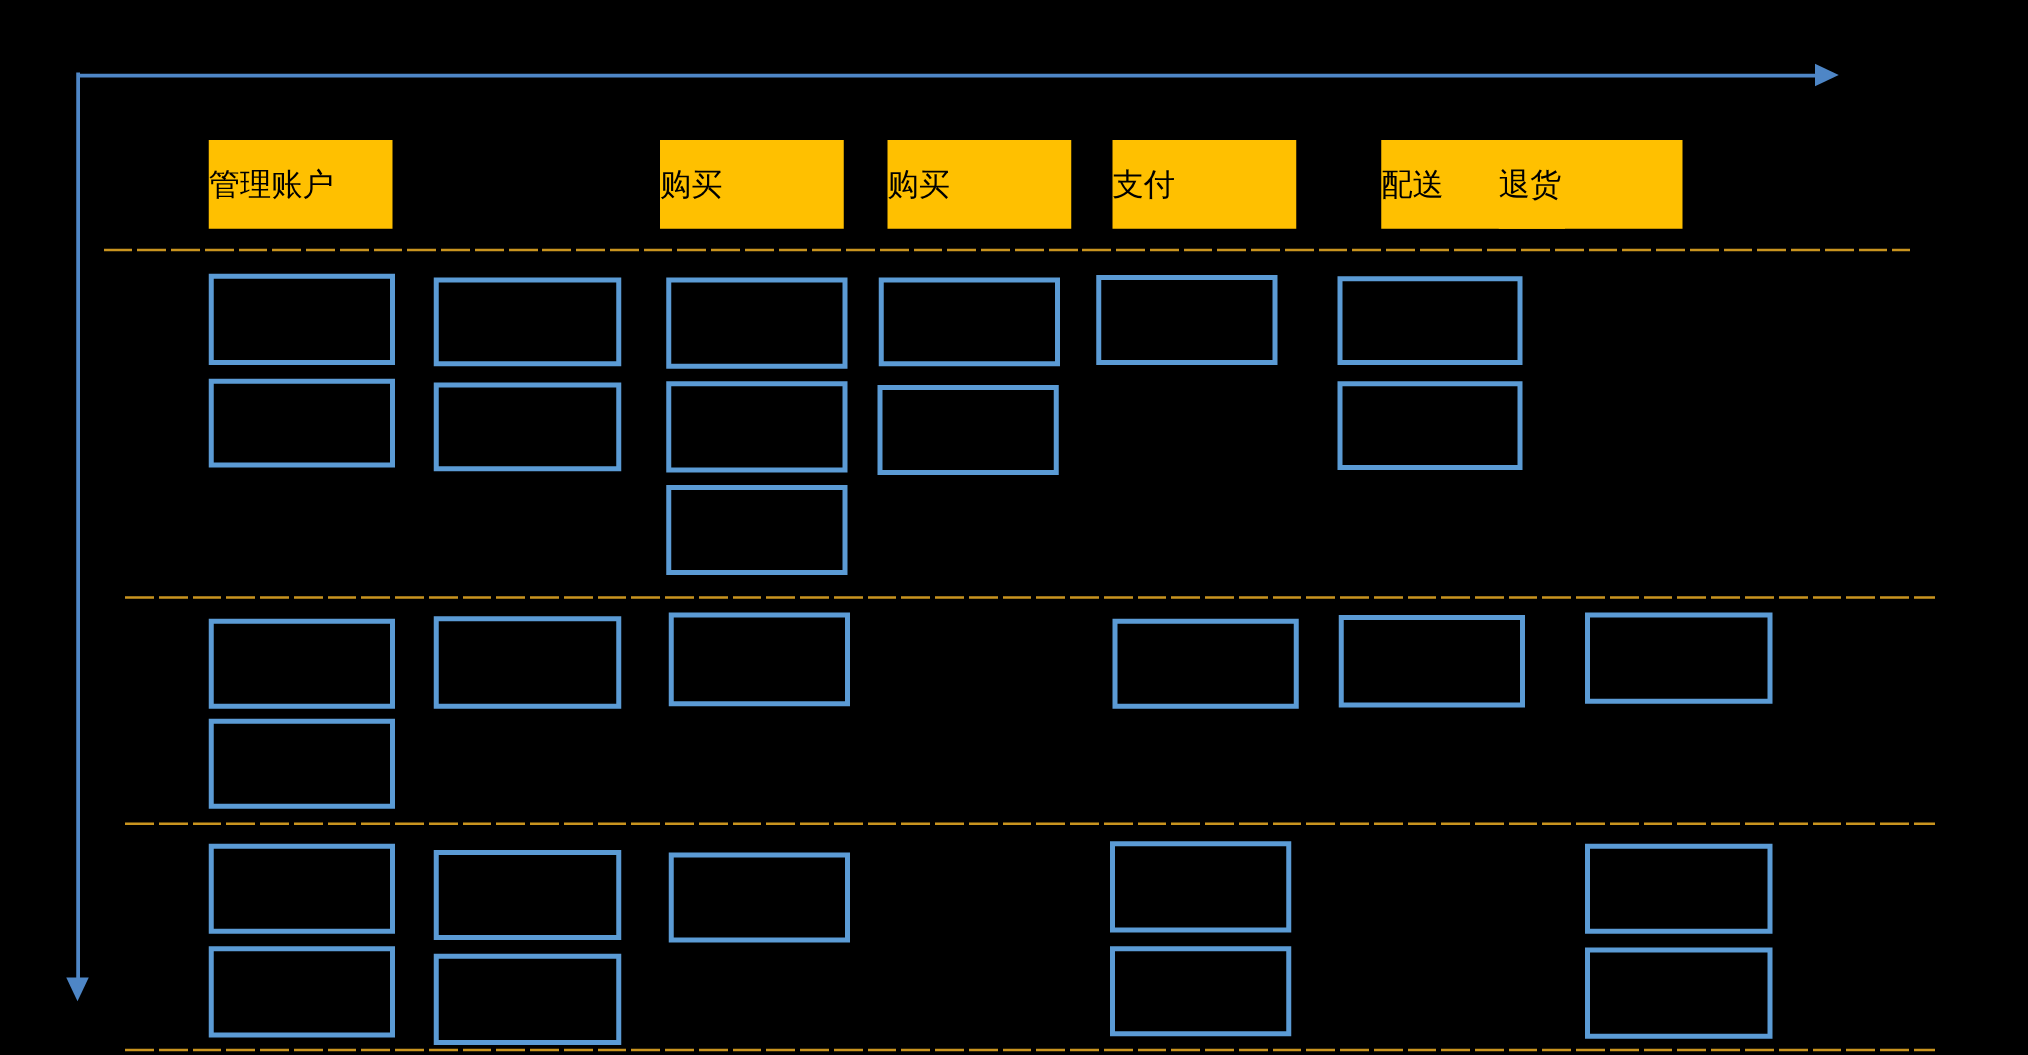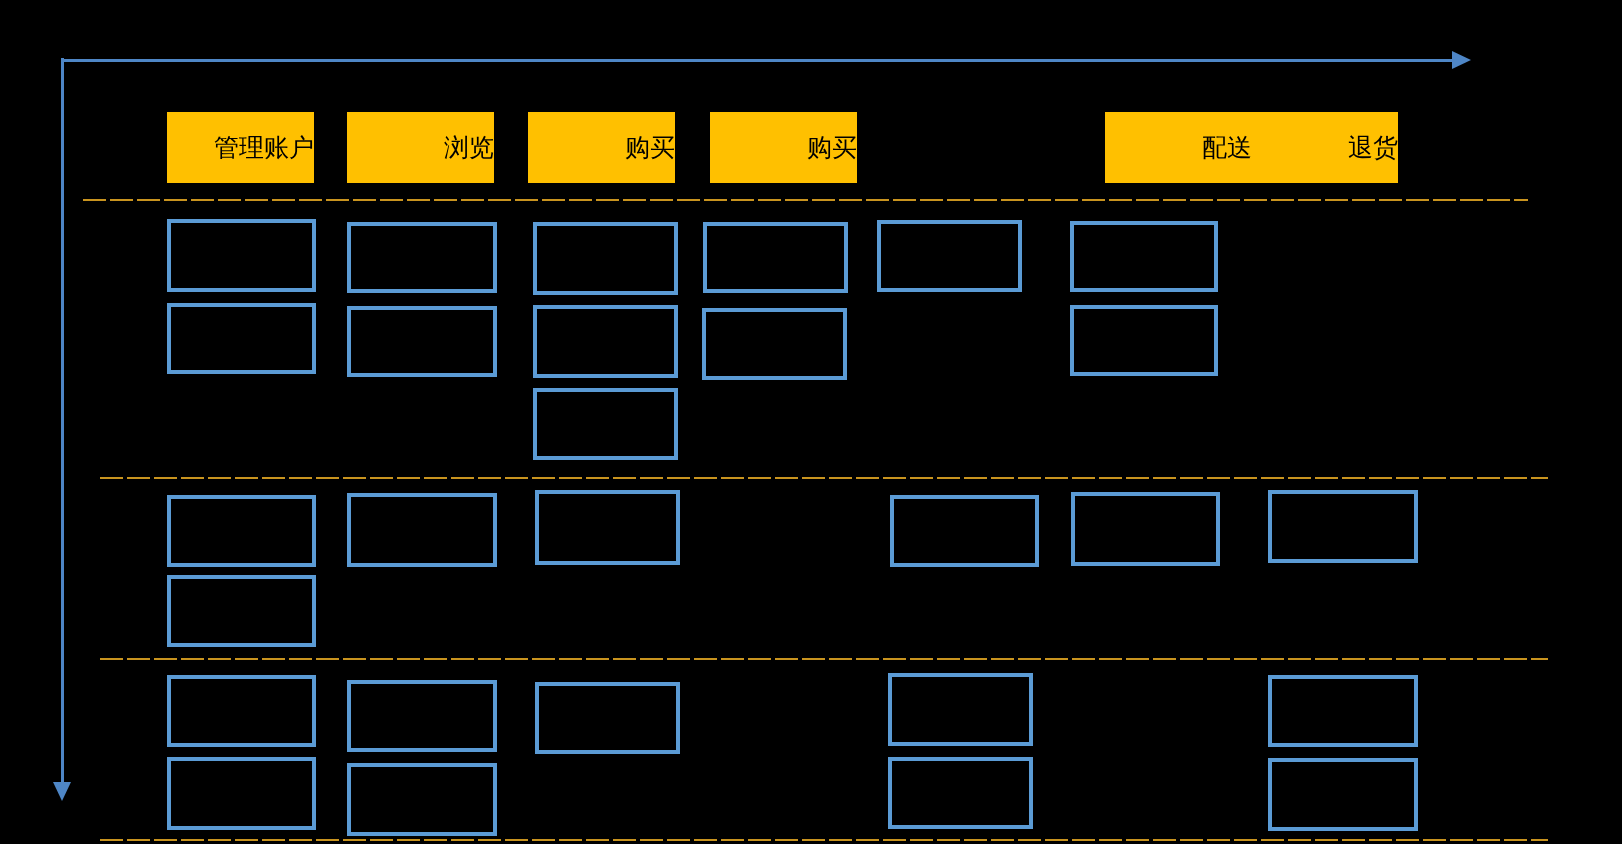--- a/index.html
+++ b/index.html
@@ -25,21 +25,21 @@
     left:53px;top:782px;
     border-left:9px solid transparent;
     border-right:9px solid transparent;
     border-top:19px solid var(--arrow-blue,#4E86C6);
   }
   
   .activity{
     position:absolute;top:112px;width:147px;height:71px;
     background:var(--activity-fill,#FFC000);
     color:var(--activity-text,#000);
-    font-size:25px;line-height:71px;text-align:right;
+    font-size:25px;line-height:71px;text-align:left;
     white-space:nowrap;
   }
   
   .divider{
     position:absolute;height:2px;
     background:repeating-linear-gradient(90deg,
       var(--divider-gold,#C9941F) 0 23px, transparent 23px 27px);
   }
   .divider.d1{left:83px; top:199px;width:1445px;}
   .divider.d2{left:100px;top:477px;width:1448px;}
@@ -56,25 +56,25 @@
 <body>
 
 <div class="canvas">
 
   <div class="axis-line h-line"></div>
   <div class="arrowhead right"></div>
   <div class="axis-line v-line"></div>
   <div class="arrowhead down"></div>
 
   <div class="activity" style="left:167px">管理账户</div>
-  <div class="activity" style="left:347px">浏览</div>
   <div class="activity" style="left:528px">购买</div>
   <div class="activity" style="left:710px">购买</div>
+  <div class="activity" style="left:890px">支付</div>
   <div class="activity" style="left:1105px">配送</div>
-  <div class="activity" style="left:1251px">退货</div>
+  <div class="activity" style="left:1199px">退货</div>
 
   <div class="divider d1"></div>
   <div class="divider d2"></div>
   <div class="divider d3"></div>
   <div class="divider d4"></div>
 
   <div class="card" style="left:167px;top:219px;width:149px;height:73px"></div>
   <div class="card" style="left:167px;top:303px;width:149px;height:71px"></div>
   <div class="card" style="left:347px;top:222px;width:150px;height:71px"></div>
   <div class="card" style="left:347px;top:306px;width:150px;height:71px"></div>

